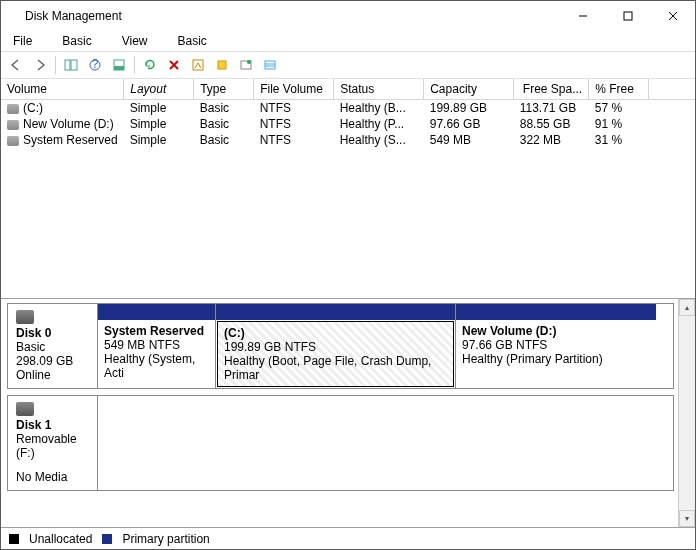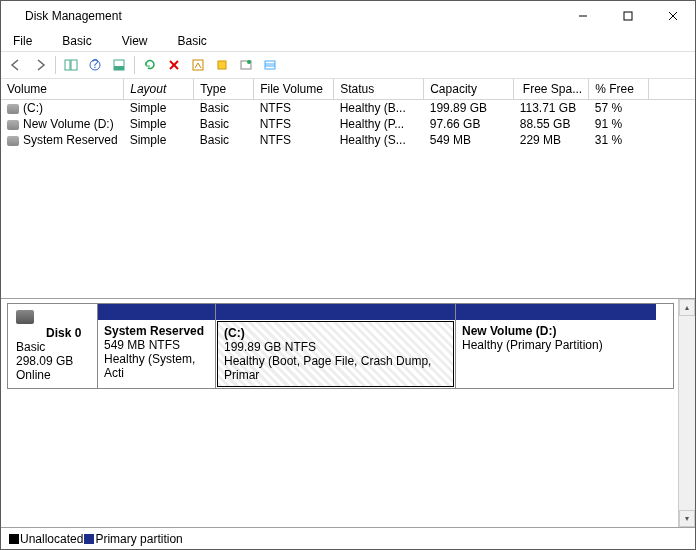--- a/index.html
+++ b/index.html
@@ -18,34 +18,34 @@
   table.vols { width: 100%; border-collapse: collapse; }
   table.vols th { text-align: left; font-weight: normal; padding: 3px 6px; background: #fff; border-right: 1px solid #d4d4d4; border-bottom: 1px solid #d4d4d4; position: sticky; top: 0; white-space: nowrap; overflow: hidden; }
   table.vols th:last-child { border-right: none; }
   table.vols td { padding: 1px 6px; white-space: nowrap; }
   .disk-ico { display: inline-block; width: 12px; height: 10px; background: linear-gradient(#b0b0b0,#888); border-radius: 2px; margin-right: 4px; vertical-align: middle; }
   .graphical { flex: 1; display: flex; background: #fff; position: relative; }
   .graph-body { flex: 1; overflow: auto; }
   .disk-row { display: flex; border: 1px solid #888; margin: 4px 4px 6px 6px; background: #fff; }
   .disk-label { width: 90px; padding: 6px 8px; border-right: 1px solid #888; background: #fff; position: relative; }
   .disk-label .dsk-ico { width: 18px; height: 14px; background: linear-gradient(#888,#555); border-radius: 2px; margin-bottom: 2px; }
-  .disk-label b { font-weight: bold; margin-left: 30px; }
+  .disk-label b { font-weight: bold; }
   .disk-label div { line-height: 14px; }
   .parts { flex: 1; display: flex; }
   .part { border-right: 1px solid #888; display: flex; flex-direction: column; overflow: hidden; }
   .part:last-child { border-right: none; }
   .part-top { height: 16px; background: #1c2e8a; }
   .part-body { padding: 4px 6px; flex: 1; }
   .part.sel .part-top { background: #1c2e8a; }
   .part.sel .part-body { background: repeating-linear-gradient(45deg, #eee, #eee 3px, #fff 3px, #fff 6px); border: 1px solid #000; margin: 1px; }
   .part b { font-weight: bold; }
   .scrollbar { width: 17px; background: #f0f0f0; border-left: 1px solid #ccc; display: flex; flex-direction: column; }
   .sb-btn { height: 17px; background: #f0f0f0; border: 1px solid #ccc; display: flex; align-items: center; justify-content: center; font-size: 8px; color: #555; }
   .sb-track { flex: 1; }
-  .legend { height: 22px; border-top: 1px solid #a0a0a0; display: flex; align-items: center; padding: 0 8px; gap: 1px; }
+  .legend { height: 22px; border-top: 1px solid #a0a0a0; display: flex; align-items: center; padding: 0 8px; gap: 10px; }
   .swatch { width: 10px; height: 10px; display: inline-block; }
   .sw-black { background: #000; }
   .sw-blue { background: #1c2e8a; }
 </style>
 </head>
 <body>
 
 <div class="window">
 
   <div class="titlebar">
@@ -182,21 +182,21 @@
             <td>91 %</td>
             <td></td>
           </tr>
           <tr>
             <td><span class="disk-ico"></span>System Reserved</td>
             <td>Simple</td>
             <td>Basic</td>
             <td>NTFS</td>
             <td>Healthy (S...</td>
             <td>549 MB</td>
-            <td>229 MB</td>
+            <td>322 MB</td>
             <td>31 %</td>
             <td></td>
           </tr>
         </tbody>
     </table>
   </div>
 
   <div class="graphical">
     <div class="graph-body" id="graph-body">
         <div class="disk-row">
@@ -205,23 +205,27 @@
             <div class="part" style="width: 118px;">
               <div class="part-top"></div>
               <div class="part-body"><b>System Reserved</b><div>549 MB NTFS</div><div>Healthy (System, Acti</div></div>
             </div>
             <div class="part sel" style="width: 240px;">
               <div class="part-top"></div>
               <div class="part-body"><b>(C:)</b><div>199.89 GB NTFS</div><div>Healthy (Boot, Page File, Crash Dump, Primar</div></div>
             </div>
             <div class="part" style="width: 200px;">
               <div class="part-top"></div>
-              <div class="part-body"><b>New Volume  (D:)</b><div>Healthy (Primary Partition)</div></div>
+              <div class="part-body"><b>New Volume  (D:)</b><div>97.66 GB NTFS</div><div>Healthy (Primary Partition)</div></div>
             </div>
           </div>
+        </div>
+        <div class="disk-row">
+          <div class="disk-label"><div class="dsk-ico"></div><b>Disk 1</b><div>Removable (F:)</div><div style="height: 10px;"></div><div>No Media</div></div>
+          <div class="parts" style="min-height: 80px;"></div>
         </div>
       </div>
     <div class="scrollbar">
       <div class="sb-btn">▴</div>
       <div class="sb-track"></div>
       <div class="sb-btn">▾</div>
     </div>
   </div>
 
   <div class="legend">

